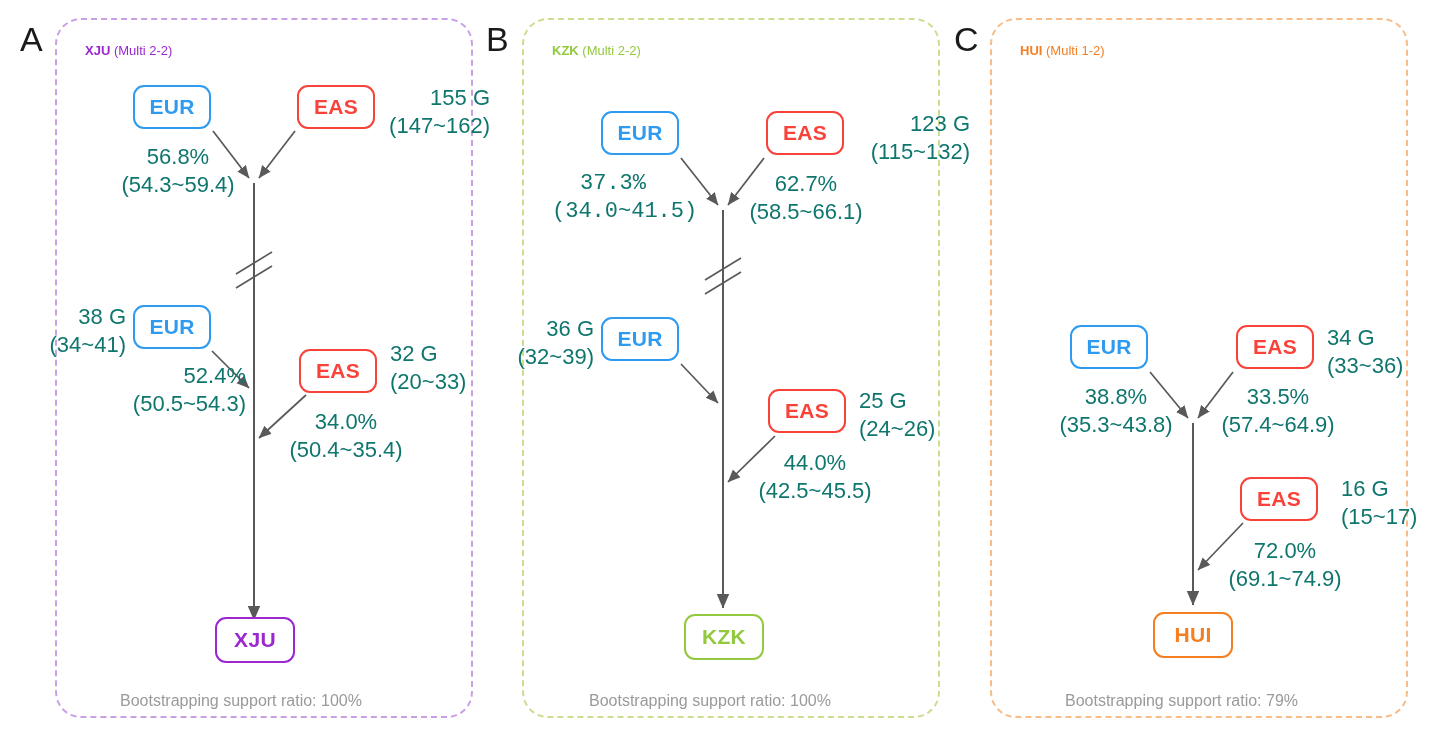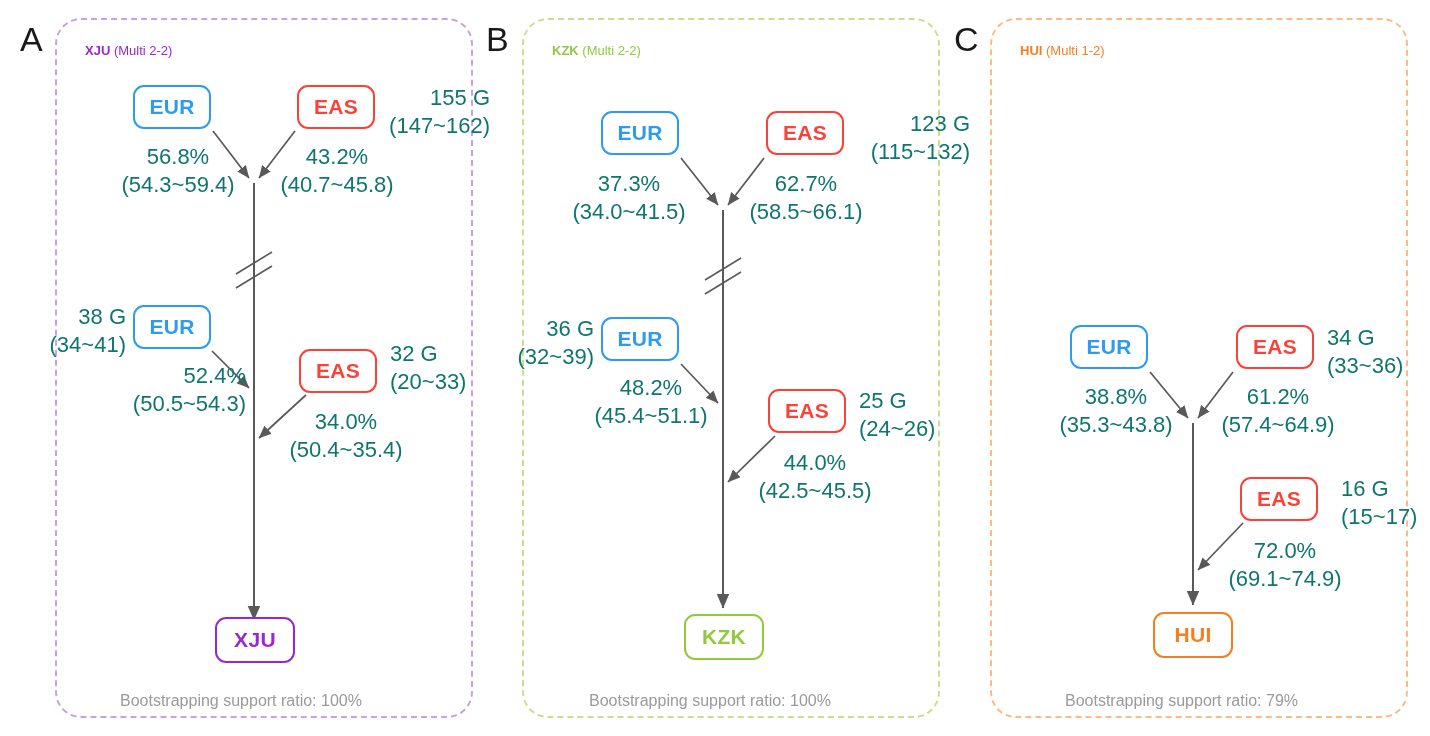--- a/index.html
+++ b/index.html
@@ -140,24 +140,20 @@
   <div class="label right" style="left:380px; top:84px; width:110px;">
     <div>155 G</div>
     <div>(147~162)</div>
   </div>
 
   <div class="label center" style="left:118px; top:143px; width:120px;">
     <div>56.8%</div>
     <div>(54.3~59.4)</div>
   </div>
 
-  <div class="label center" style="left:277px; top:143px; width:120px;">
-    <div>43.2%</div>
-    <div>(40.7~45.8)</div>
-  </div>
 
   <div class="node" style="left:133px; top:305px; width:78px; height:44px; border-color:#2e9bf0; color:#2e9bf0;">EUR</div>
 
   <div class="label right" style="left:18px; top:303px; width:108px;">
     <div>38 G</div>
     <div>(34~41)</div>
   </div>
 
   <div class="label center" style="left:120px; top:362px; width:126px;text-align:right;">
     <div>52.4%</div>
@@ -190,41 +186,37 @@
 
   <div class="node" style="left:601px; top:111px; width:78px; height:44px; border-color:#2e9bf0; color:#2e9bf0;">EUR</div>
 
   <div class="node" style="left:766px; top:111px; width:78px; height:44px; border-color:#f9423a; color:#f9423a;">EAS</div>
 
   <div class="label right" style="left:845px; top:110px; width:118px;margin-left:7px;">
     <div>123 G</div>
     <div>(115~132)</div>
   </div>
 
-  <div class="label center" style="left:568px; top:170px; width:122px;">
+  <div class="label center" style="left:552px; top:170px; width:122px;font-family:Liberation Mono, monospace;">
     <div>37.3%</div>
     <div>(34.0~41.5)</div>
   </div>
 
   <div class="label center" style="left:745px; top:170px; width:122px;">
     <div>62.7%</div>
     <div>(58.5~66.1)</div>
   </div>
 
   <div class="node" style="left:601px; top:317px; width:78px; height:44px; border-color:#2e9bf0; color:#2e9bf0;">EUR</div>
 
   <div class="label right" style="left:486px; top:315px; width:108px;">
     <div>36 G</div>
     <div>(32~39)</div>
   </div>
 
-  <div class="label center" style="left:588px; top:374px; width:126px;">
-    <div>48.2%</div>
-    <div>(45.4~51.1)</div>
-  </div>
 
   <div class="node" style="left:768px; top:389px; width:78px; height:44px; border-color:#f9423a; color:#f9423a;">EAS</div>
 
   <div class="label left" style="left:859px; top:387px; width:110px;">
     <div>25 G</div>
     <div>(24~26)</div>
   </div>
 
   <div class="label center" style="left:752px; top:449px; width:126px;">
     <div>44.0%</div>
@@ -251,21 +243,21 @@
     <div>34 G</div>
     <div>(33~36)</div>
   </div>
 
   <div class="label center" style="left:1053px; top:383px; width:126px;">
     <div>38.8%</div>
     <div>(35.3~43.8)</div>
   </div>
 
   <div class="label center" style="left:1215px; top:383px; width:126px;">
-    <div>61.2%</div>
+    <div>33.5%</div>
     <div>(57.4~64.9)</div>
   </div>
 
   <div class="node" style="left:1240px; top:477px; width:78px; height:44px; border-color:#f9423a; color:#f9423a;">EAS</div>
 
   <div class="label left" style="left:1330px; top:475px; width:100px;margin-left:11px;">
     <div>16 G</div>
     <div>(15~17)</div>
   </div>
 

